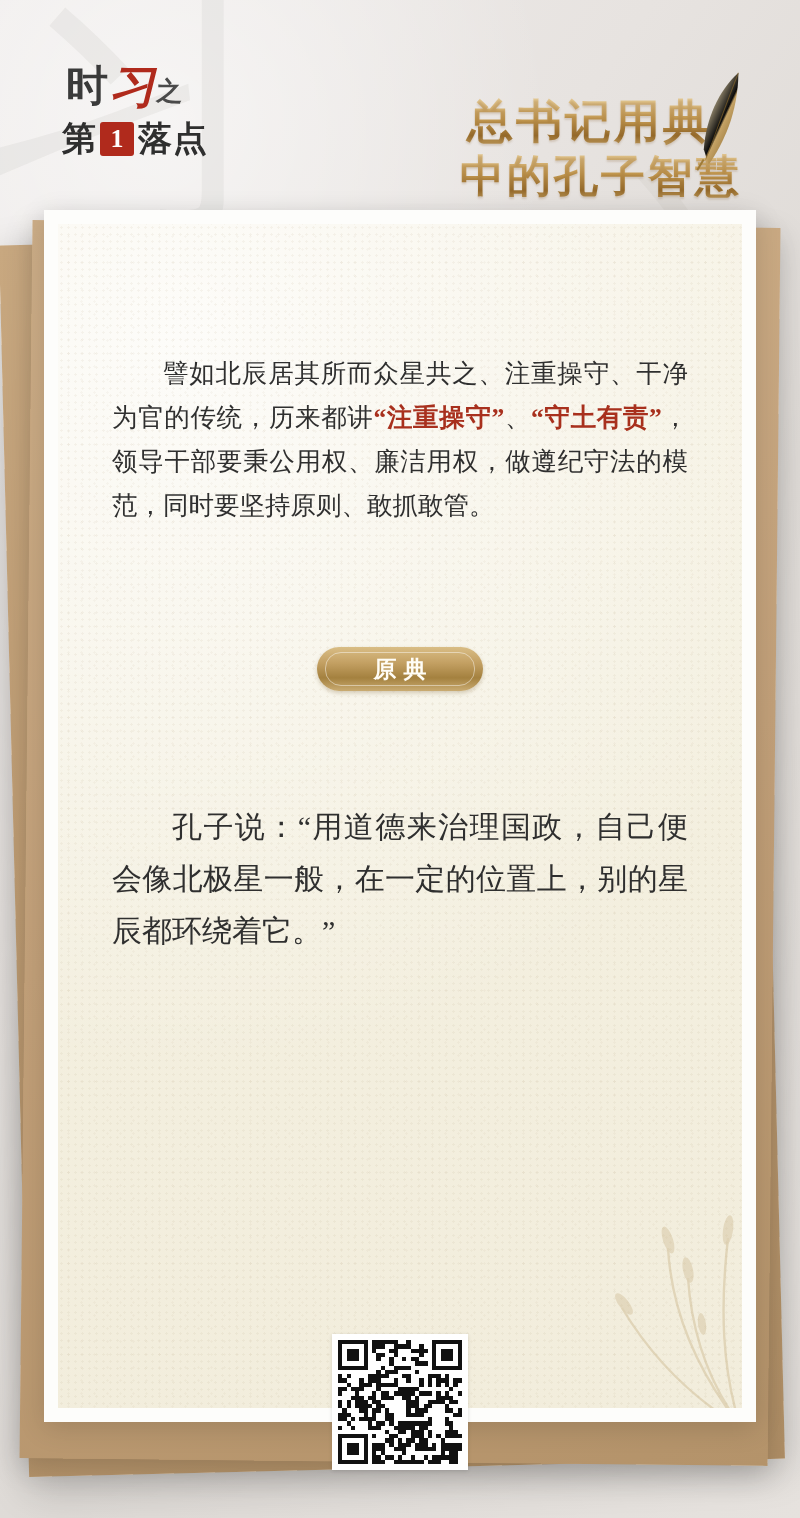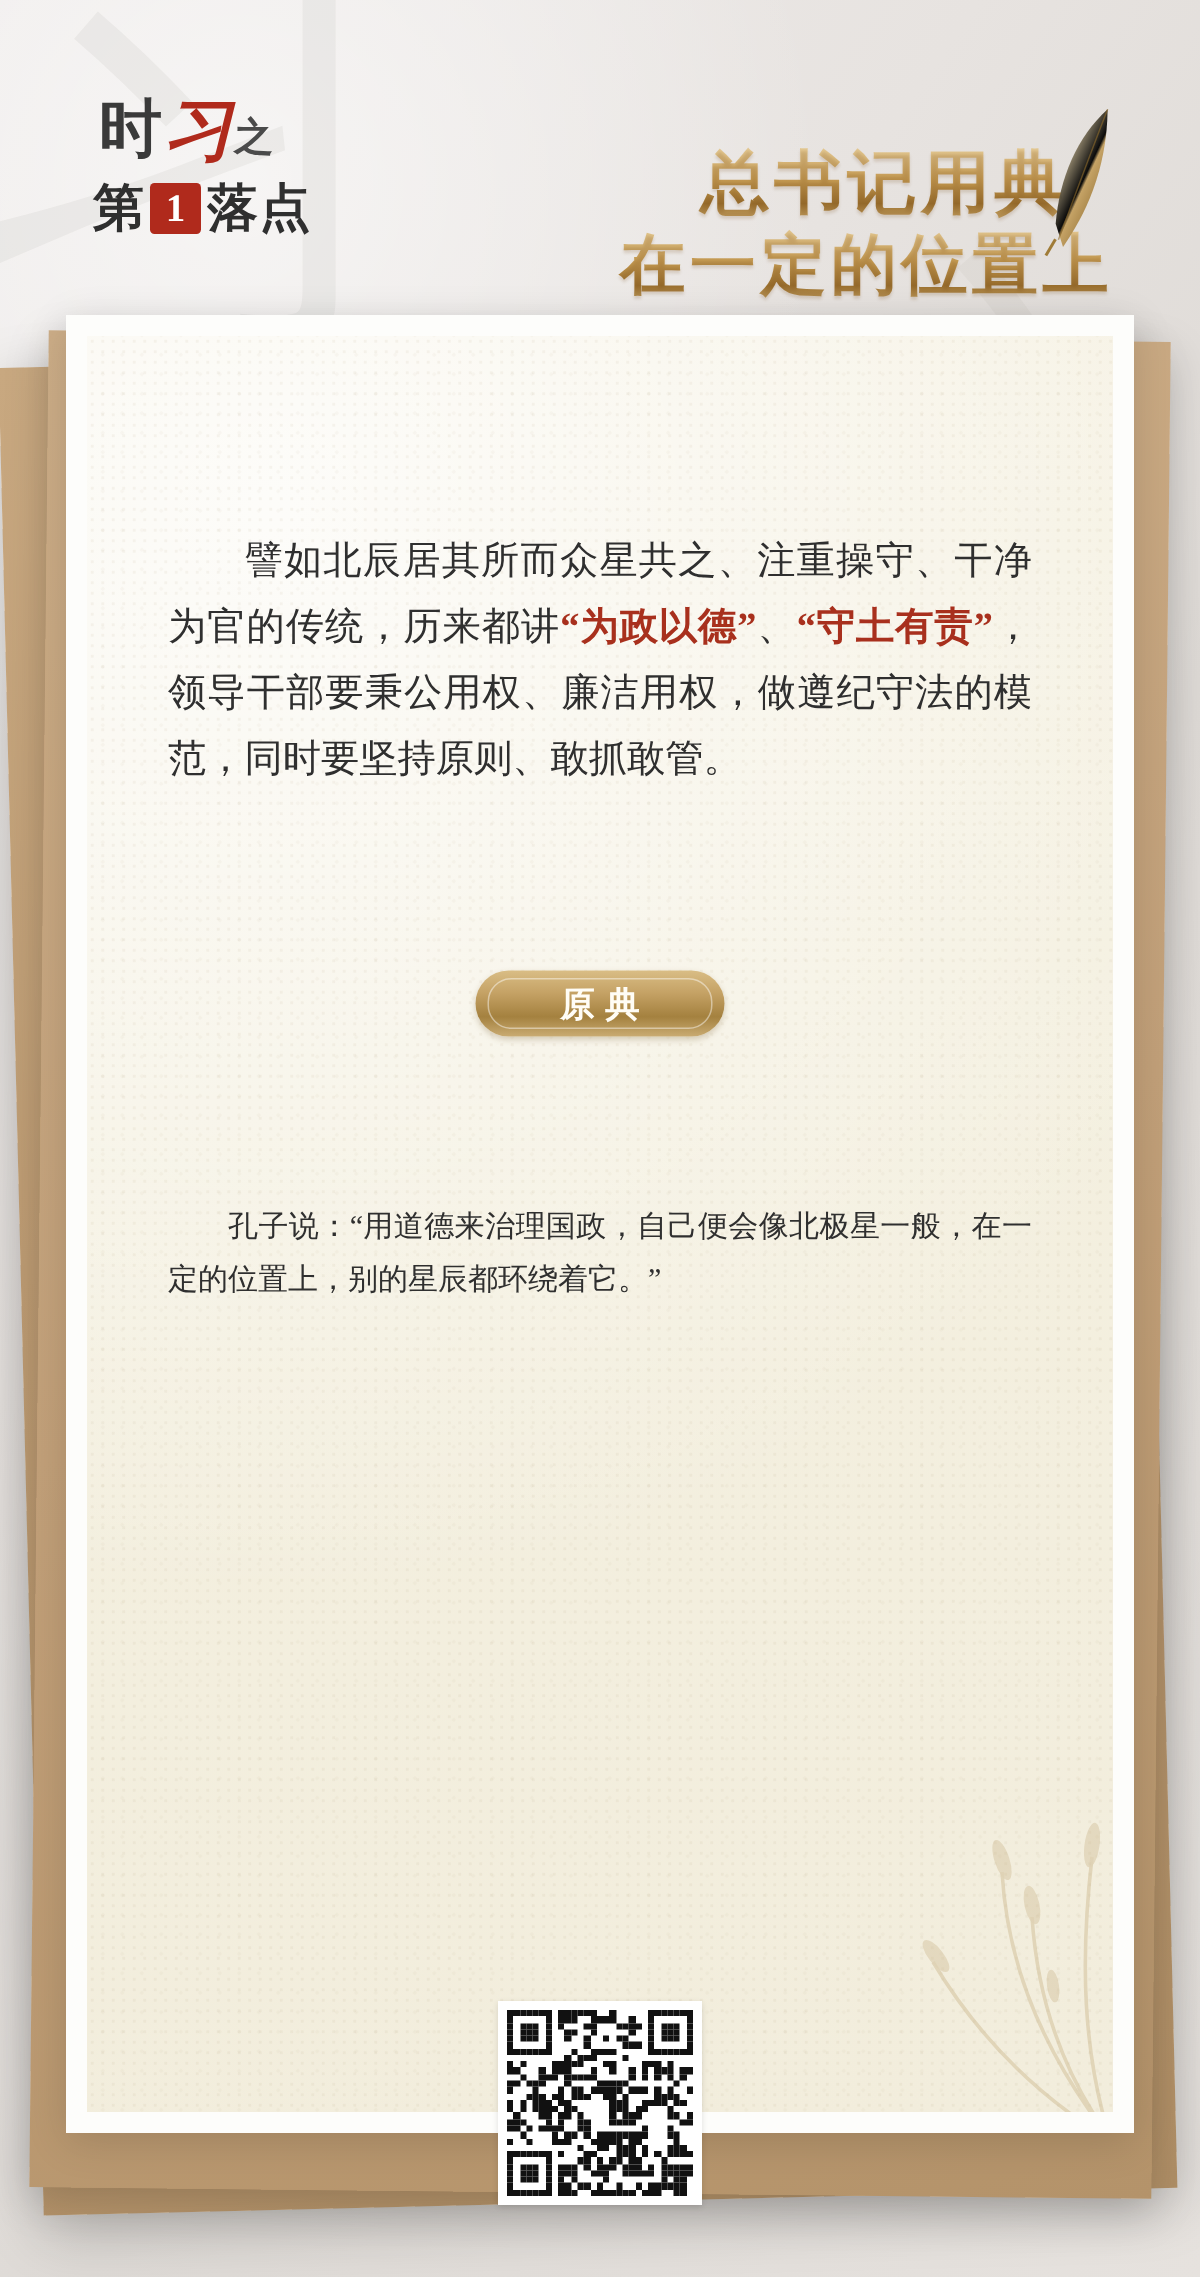--- a/index.html
+++ b/index.html
@@ -302,21 +302,21 @@
   .classic-src {
     margin-top: 6px;
     font-size: 25px;
     color: #2f2f2f;
     text-align: right;
     padding-right: 4px;
     font-family: "Liberation Serif", serif;
   }
   .trans-text {
     margin-top: 42px;
-    font-size: 20px;
+    font-size: 30px;
     line-height: 1.72;
     color: #2f2f2f;
     text-align: justify;
     text-indent: 2em;
     font-family: "Liberation Serif", serif;
   }
   
   .grass {
     position: absolute;
     right: -10px;
@@ -360,21 +360,21 @@
     </div>
     <div class="logo-row2">
       <span class="di">第</span>
       <span class="logo-badge">1</span>
       <span class="luodian">落点</span>
     </div>
   </div>
 
   <div class="gold-title">
     <div class="gold-line gold-line1">总书记用典</div>
-    <div class="gold-line gold-line2">在一定的位置上</div>
+    <div class="gold-line gold-line2">中的孔子智慧</div>
     <div class="rule-left"></div>
     <div class="rule-right"></div>
   </div>
 
   <svg class="feather" viewBox="0 0 44 110">
     <defs>
       <linearGradient id="fg" x1="0" y1="0" x2="1" y2="1">
         <stop offset="0%" stop-color="#f0dcae"></stop>
         <stop offset="55%" stop-color="#c9a straight"></stop>
         <stop offset="60%" stop-color="#c39f5f"></stop>
@@ -403,21 +403,21 @@
         <ellipse cx="196" cy="142" rx="5" ry="13" transform="rotate(-12 196 142)"></ellipse>
         <ellipse cx="236" cy="102" rx="5" ry="15" transform="rotate(8 236 102)"></ellipse>
         <ellipse cx="132" cy="176" rx="5" ry="13" transform="rotate(-38 132 176)"></ellipse>
         <ellipse cx="210" cy="196" rx="4" ry="11" transform="rotate(-8 210 196)"></ellipse>
       </g>
     </svg>
 
     <div class="content">
 
 
-      <p class="quote-body"><span>譬如北辰居其所而众星共之、注重操守、干净为官的传统，历来都讲</span><span class="hl">“为政以德”</span><span>、</span><span class="hl">“守土有责”</span><span>，领导干部要秉公用权、廉洁用权，做遵纪守法的模范，同时要坚持原则、敢抓敢管。</span></p>
+      <p class="quote-body"><span>譬如北辰居其所而众星共之、注重操守、干净为官的传统，历来都讲</span><span class="hl">“注重操守”</span><span>、</span><span class="hl">“守土有责”</span><span>，领导干部要秉公用权、廉洁用权，做遵纪守法的模范，同时要坚持原则、敢抓敢管。</span></p>
 
 
       <div class="section-1">
         <div class="plaque-wrap">
           <div class="plaque">
             <span>原典</span>
           </div>
         </div>
       </div>
 

